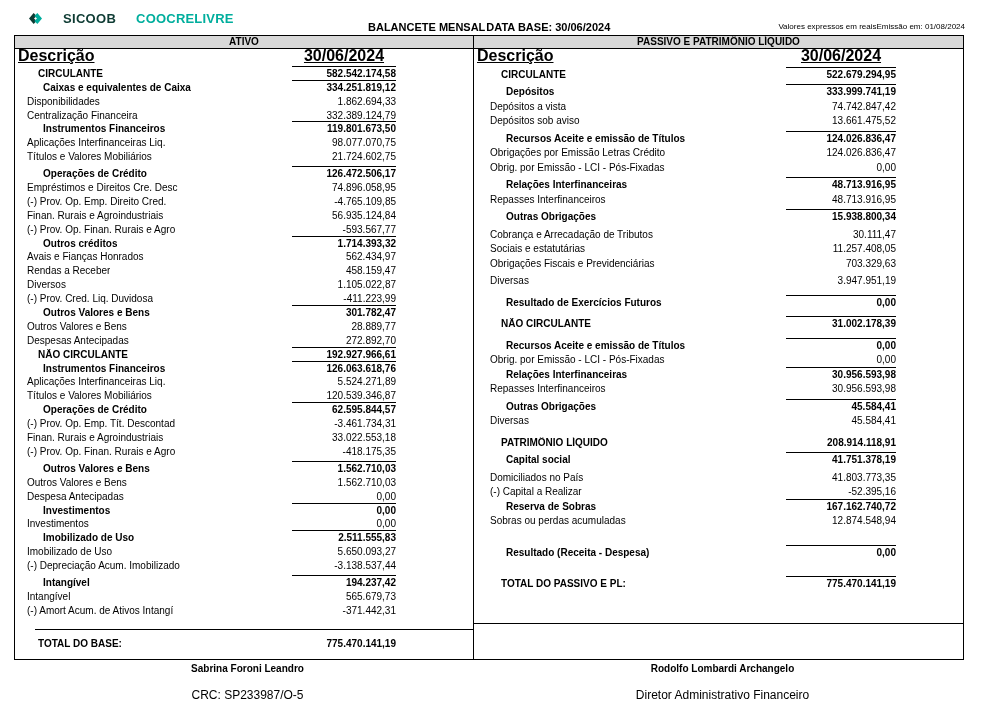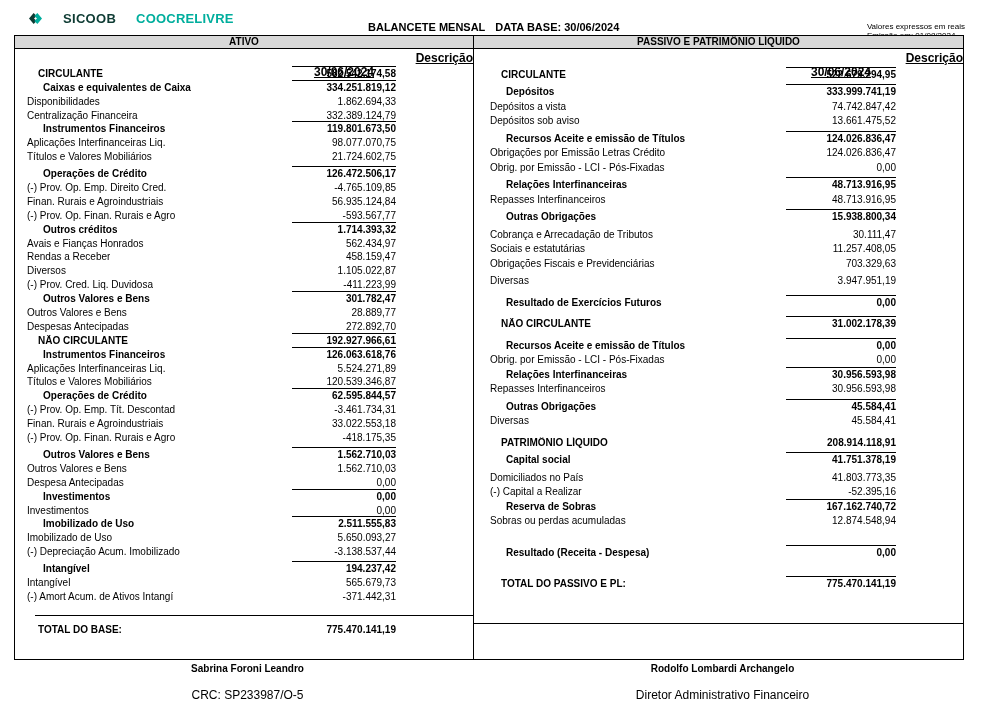--- a/index.html
+++ b/index.html
@@ -12,37 +12,37 @@
     position: relative;
   }
   .page { position: absolute; inset: 0; }
 
   
   .topbar { position: absolute; top: 8px; left: 0; width: 100%; height: 26px; }
   .logo { position: absolute; left: 28px; top: 3px; display: flex; align-items: center; gap: 20px; }
   .logo .mark { display: inline-flex; }
   .brand  { font-weight: bold; font-size: 13px; color: var(--brand-dark); letter-spacing: .3px; }
   .brand2 { font-weight: bold; font-size: 13px; color: var(--brand-teal); letter-spacing: .2px; }
-  .title-wrap { position: absolute; left: 368px; top: 13px; display: flex; gap: 10px;
+  .title-wrap { position: absolute; left: 368px; top: 13px; display: flex; gap: 1px;
                 font-weight: bold; font-size: 11px; white-space: nowrap; }
   .meta { position: absolute; right: 35px; top: 14px; display: flex; 
-          font-size: 8px; white-space: nowrap; flex-direction: column; }
+          font-size: 8px; white-space: nowrap; }
 
   
   .sheet { position: absolute; left: 14px; top: 35px; width: 948px; height: 623px;
            border: 1px solid var(--border); display: flex; }
   .panel { height: 100%; overflow: hidden; }
   .panel.left  { width: 458px; border-right: 1px solid var(--border); }
   .panel.right { width: 489px; }
 
   .panel-title { background: var(--header-gray); border-bottom: 1px solid var(--border);
                  text-align: center; font-weight: bold; font-size: 10px;
                  height: 12px; line-height: 12px; }
   .cols { display: flex; justify-content: space-between; align-items: flex-end;
-          font-weight: bold; font-size: 12px; height: 14px; padding: 2px 0 0 3px; flex-direction: column; }
+          font-weight: bold; font-size: 16px; height: 14px; padding: 2px 0 0 3px; }
   .cols .col-desc { text-decoration: underline; }
   .cols .col-date { text-decoration: underline; text-align: center; }
   .left  .cols .col-date { width: 104px; margin-right: 77px; }
   .right .cols .col-date { width: 110px; margin-right: 67px; }
 
   .row { display: flex; justify-content: space-between; align-items: flex-end;
          font-size: 10px; line-height: 11px; height: 13.9px; padding-left: 3px; }
   .right .row { height: 14.5px; padding-left: 7px; }
   .row.bold { font-weight: bold; margin-left: 20px; }
   .row .lbl { white-space: nowrap; overflow: hidden; }
@@ -127,20 +127,24 @@
           </div>
           <div class="row">
             <span class="lbl i2">Títulos e Valores Mobiliários</span>
             <span class="val">21.724.602,75</span>
           </div>
           <div class="row bold sp1">
             <span class="lbl i1">Operações de Crédito</span>
             <span class="val tl">126.472.506,17</span>
           </div>
           <div class="row">
+            <span class="lbl i2">Empréstimos e Direitos Cre. Desc</span>
+            <span class="val">74.896.058,95</span>
+          </div>
+          <div class="row">
             <span class="lbl i2">(-) Prov. Op. Emp. Direito Cred.</span>
             <span class="val">-4.765.109,85</span>
           </div>
           <div class="row">
             <span class="lbl i2">Finan. Rurais e Agroindustriais</span>
             <span class="val">56.935.124,84</span>
           </div>
           <div class="row">
             <span class="lbl i2">(-) Prov. Op. Finan. Rurais e Agro</span>
             <span class="val">-593.567,77</span>

